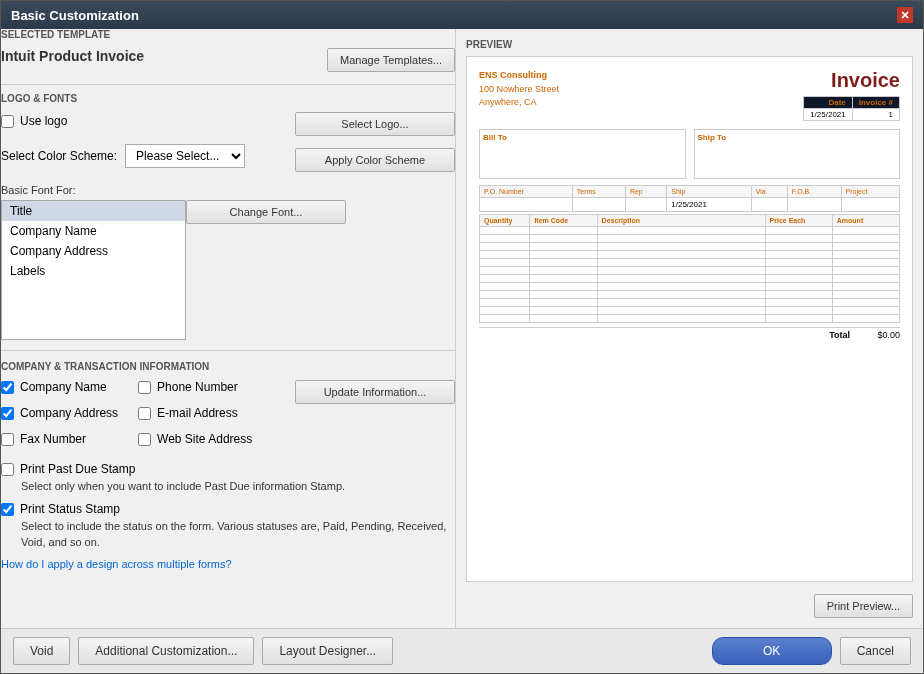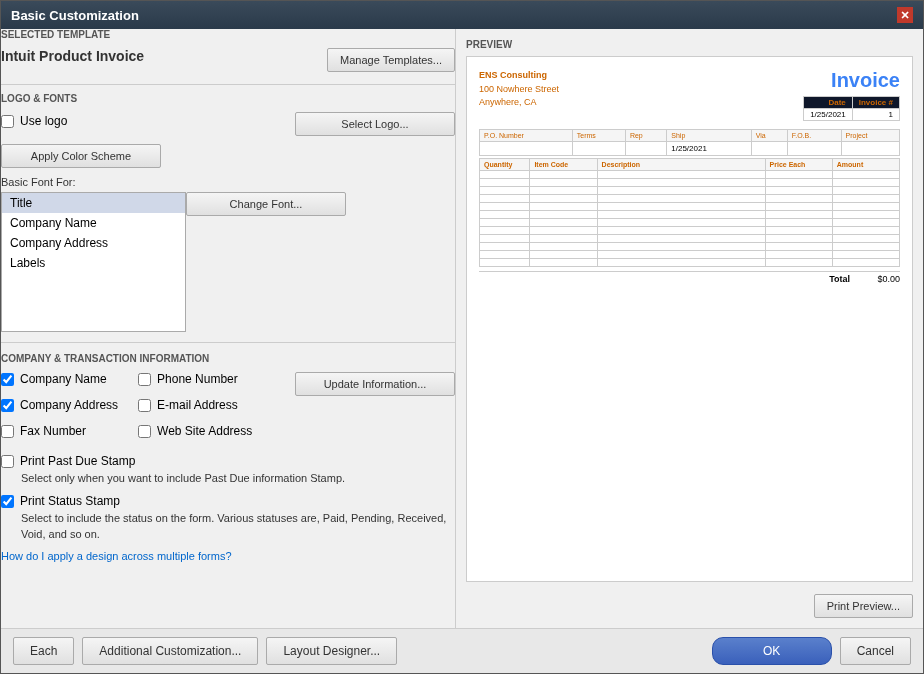--- a/index.html
+++ b/index.html
@@ -227,21 +227,21 @@
     
     .company-info-preview {
       color: #cc6600;
       font-size: 9px;
       line-height: 1.5;
     }
     
     .invoice-title-preview {
       font-size: 20px;
       font-weight: bold;
-      color: #3b82f6;
+      color: #7f1d1d;
     }
     
     .invoice-meta-table {
       border-collapse: collapse;
       margin-top: 4px;
     }
     
     .invoice-meta-table td {
       border: 1px solid #ccc;
       padding: 1px 6px;
@@ -436,20 +436,29 @@
 
         <div style="display:flex; justify-content:space-between; align-items:center; margin-bottom:8px;">
           <div class="checkbox-row">
             <input type="checkbox" id="use-logo" style="">
             <label for="use-logo">Use logo</label>
           </div>
           <button class="select-logo-btn" style="min-width:160px;">Select Logo...</button>
         </div>
 
         <div style="display:flex; justify-content:space-between; align-items:center; margin-bottom:8px;">
+          <div class="color-scheme-row">
+            <span class="color-scheme-label">Select Color Scheme:</span>
+            <select class="color-scheme-select">
+              <option>Please Select...</option>
+              <option>Default</option>
+              <option>Blue</option>
+              <option>Green</option>
+            </select>
+          </div>
           <button class="apply-color-btn" style="min-width:160px;">Apply Color Scheme</button>
         </div>
 
         <div style="margin-bottom:8px;">
           <div class="font-list-label">Basic Font For:</div>
           <div class="font-section">
             <div class="font-list-container scrollbar-custom">
               <div class="font-list-item selected">Title</div>
               <div class="font-list-item">Company Name</div>
               <div class="font-list-item">Company Address</div>
@@ -543,20 +552,28 @@
               </tr>
               <tr>
                 <td>1/25/2021</td>
                 <td>1</td>
               </tr>
             </tbody>
               </table>
           </div>
         </div>
 
+        <div class="bill-ship-row">
+          <div class="address-box">
+            <div class="address-box-label" style="color:#cc6600;">Bill To</div>
+          </div>
+          <div class="address-box">
+            <div class="address-box-label" style="color:#cc6600;">Ship To</div>
+          </div>
+        </div>
 
         <table class="po-row-table">
           <tbody>
               <tr>
             <td class="header-cell">P.O. Number</td>
             <td class="header-cell">Terms</td>
             <td class="header-cell">Rep</td>
             <td class="header-cell">Ship</td>
             <td class="header-cell">Via</td>
             <td class="header-cell">F.O.B.</td>
@@ -678,20 +695,20 @@
         </div>
       </div>
 
       <div class="preview-bottom">
         <button class="print-preview-btn">Print Preview...</button>
       </div>
     </div>
   </div>
 
   <div class="bottom-bar">
-    <button class="bottom-btn">Each</button>
+    <button class="bottom-btn">Void</button>
     <button class="bottom-btn">Additional Customization...</button>
     <button class="bottom-btn">Layout Designer...</button>
     <div class="spacer"></div>
     <button class="bottom-btn ok-btn">OK</button>
     <button class="bottom-btn">Cancel</button>
   </div>
 </div>
 
 </body></html>

